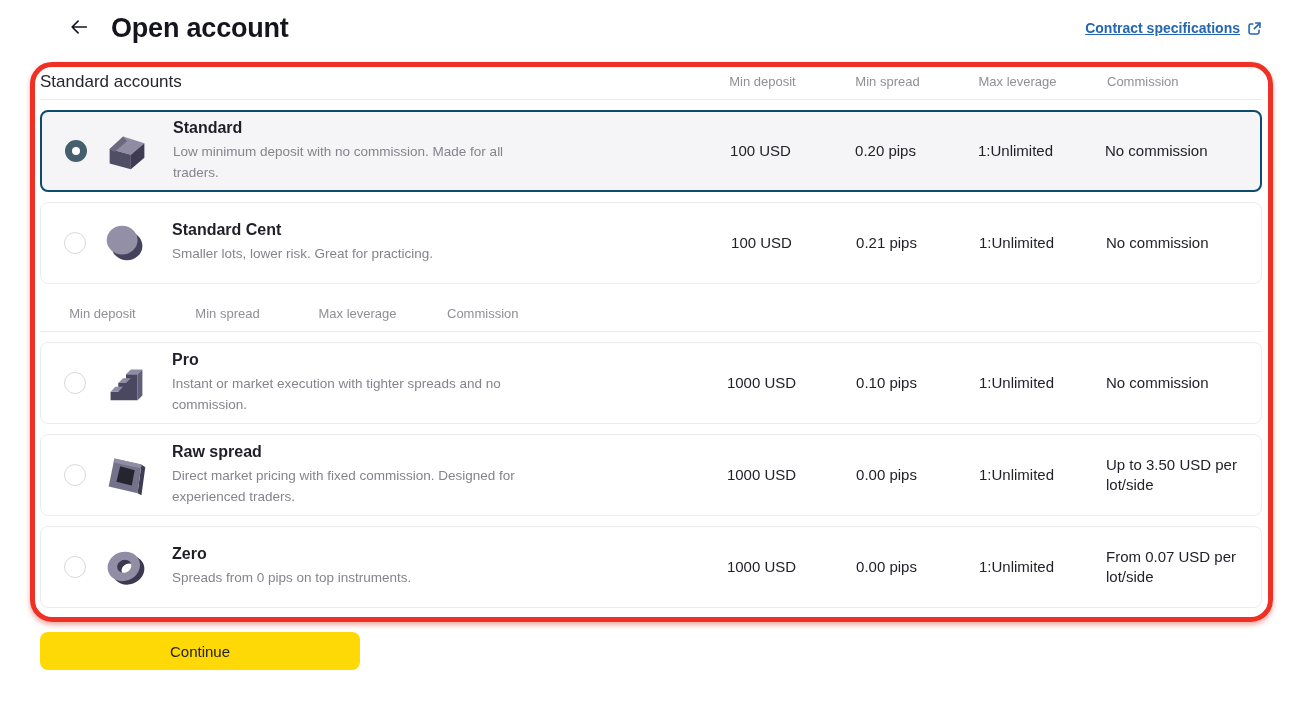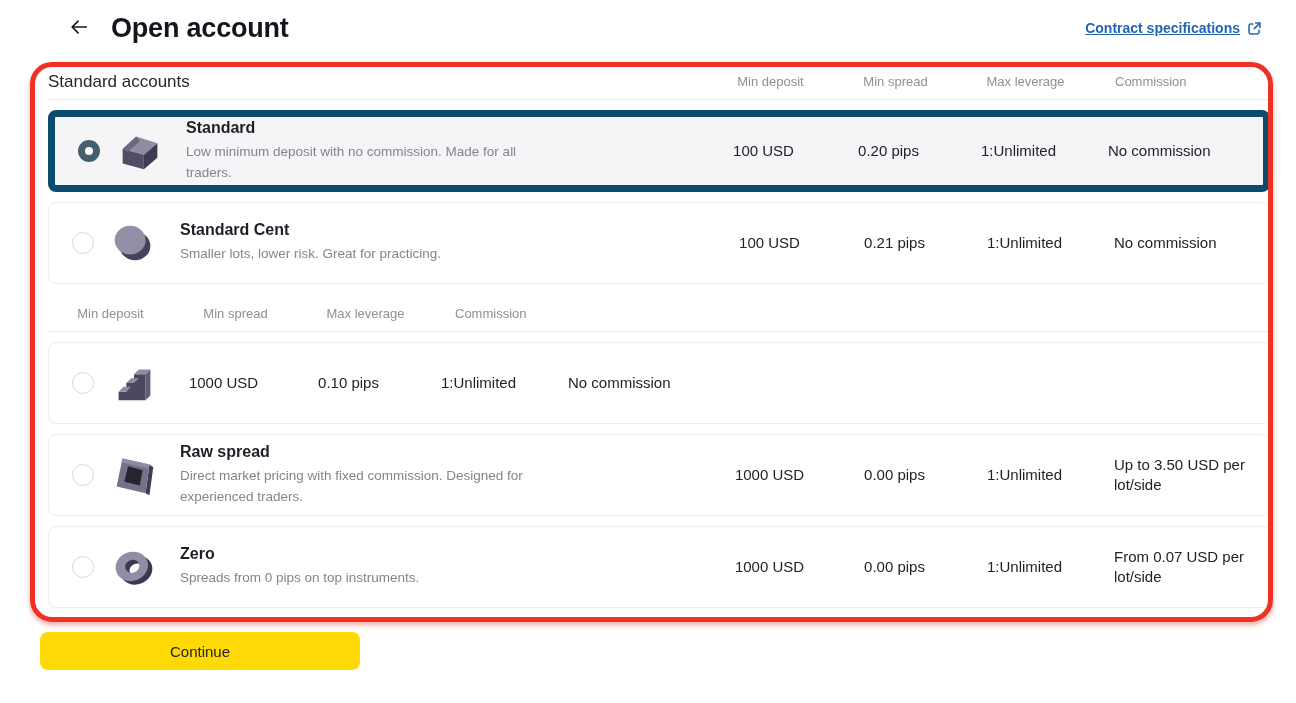--- a/index.html
+++ b/index.html
@@ -9,33 +9,33 @@
   
   .topbar { display:flex; align-items:center; height:52px; padding:4px 34px 0 52px; }
   .back-btn { width:28px; height:28px; border:none; background:transparent; cursor:pointer; display:flex; align-items:center; justify-content:center; }
   .page-title { margin-left:18px; font-size:27px; font-weight:700; color:#15151e; letter-spacing:-0.2px; }
   .contract-link { margin-left:auto; display:flex; align-items:center; gap:7px; font-size:14px; font-weight:600; text-decoration:underline; cursor:pointer; }
 
   
   .annotation { position:absolute; left:30px; top:62px; width:1243px; height:560px; border:5px solid #EE3124; border-radius:22px; pointer-events:none; box-shadow:0 3px 5px rgba(210,50,35,.40); z-index:5; }
 
   
-  .content { position:absolute; left:48px; top:64px; width:1222px; }
+  .content { position:absolute; left:40px; top:64px; width:1222px; }
   .section-header { display:flex; align-items:center; height:36px; border-bottom:1px solid #eaeaec; }
   .section2 { margin-top:12px; }
   .section-label { flex:1; font-size:17px; color:#26262e; }
   .colhead { font-size:13px; color:#8f8f97; }
 
   .col-deposit   { width:125px; text-align:center; }
   .col-spread    { width:125px; text-align:center; }
   .col-leverage  { width:135px; text-align:center; }
   .col-commission{ width:177px; text-align:left; padding-left:22px; }
 
   .row-card { display:flex; align-items:center; height:82px; margin-top:10px; border-radius:8px; background:#fff; border:1px solid #ececef; cursor:pointer; }
-  .row-card.selected { background:#f5f5f7; border:7px solid #0c4a6e; }
+  .row-card.selected { background:#f5f5f7; border:2px solid #0c4a6e; }
 
   .radio { width:22px; height:22px; border-radius:50%; margin-left:23px; flex:0 0 auto; border:1.5px solid #d9d9de; background:#fff; cursor:pointer; }
   .radio.checked { border:7px solid #44606E; }
 
   .acct-icon { width:54px; height:54px; margin-left:13px; flex:0 0 auto; display:flex; align-items:center; justify-content:center; }
   .row-text { flex:1; margin-left:19px; }
   .row-title { font-size:16px; font-weight:700; color:#1f1f28; }
   .row-desc { margin-top:5px; font-size:13.5px; line-height:1.55; color:#84848d; max-width:348px; }
   .val { font-size:15px; color:#22222b; line-height:1.35; }
 
@@ -129,20 +129,24 @@
       <span class="radio"></span>
       <span class="acct-icon">
         <svg width="54" height="54" viewBox="0 0 56 56">
           <path d="M12,46 V37 H20 V28 H28 V19 H40 V46 Z" fill="#4A4760"></path>
           <polygon points="28,19 33,14 45,14 40,19" fill="#8F8CA4"></polygon>
           <polygon points="20,28 25,23 33,23 28,28" fill="#8F8CA4"></polygon>
           <polygon points="12,37 17,32 25,32 20,37" fill="#8F8CA4"></polygon>
           <polygon points="40,19 45,14 45,41 40,46" fill="#615E77"></polygon>
         </svg>
       </span>
+      <div class="row-text">
+        <div class="row-title">Pro</div>
+        <div class="row-desc">Instant or market execution with tighter spreads and no commission.</div>
+      </div>
       <div class="val col-deposit">1000 USD</div>
       <div class="val col-spread">0.10 pips</div>
       <div class="val col-leverage">1:Unlimited</div>
       <div class="val col-commission">No commission</div>
     </div>
 
     <div class="row-card">
       <span class="radio"></span>
       <span class="acct-icon">
         <svg width="54" height="54" viewBox="0 0 56 56">

